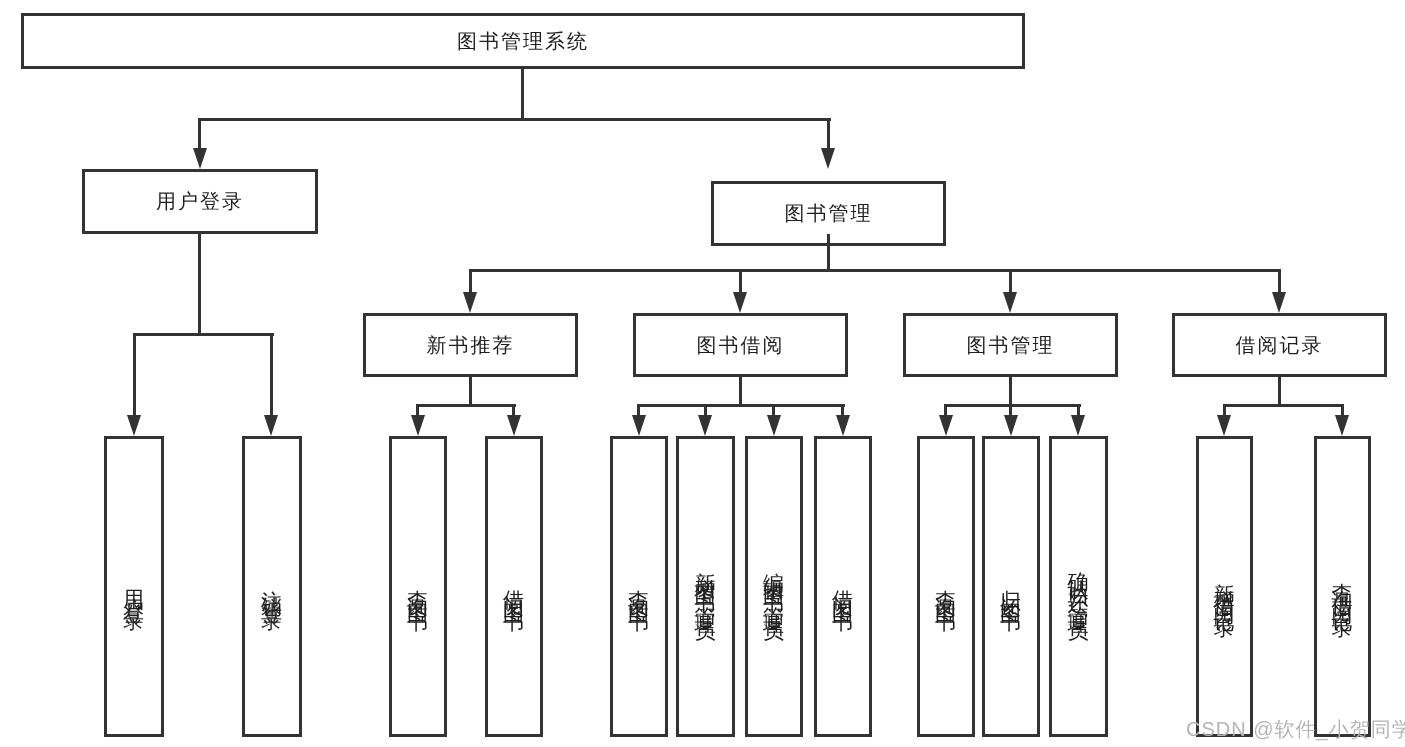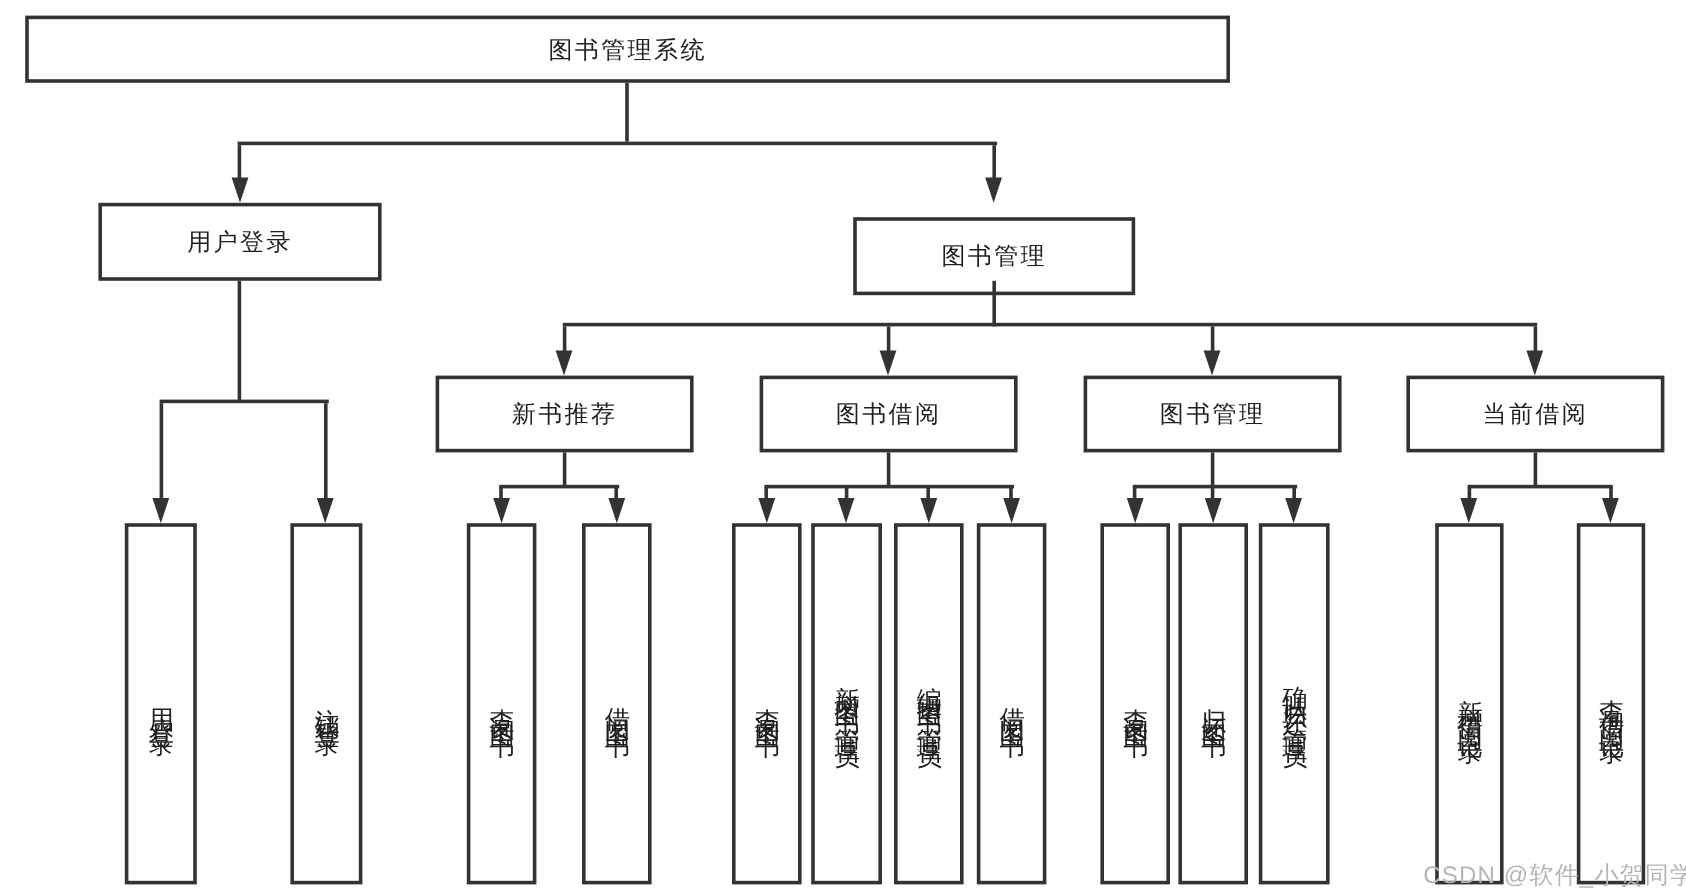--- a/index.html
+++ b/index.html
@@ -83,21 +83,21 @@
   <div class="vline" style="left:739px;top:272px;height:21px;"></div>
   <div class="arrow" style="left:733px;top:292px;"></div>
   <div class="vline" style="left:1009px;top:272px;height:21px;"></div>
   <div class="arrow" style="left:1003px;top:292px;"></div>
   <div class="vline" style="left:1278px;top:272px;height:21px;"></div>
   <div class="arrow" style="left:1272px;top:292px;"></div>
 
   <div class="node" style="left:633px;top:313px;width:215px;height:64px;">图书借阅</div>
   <div class="node" style="left:363px;top:313px;width:215px;height:64px;">新书推荐</div>
   <div class="node" style="left:903px;top:313px;width:215px;height:64px;">图书管理</div>
-  <div class="node" style="left:1172px;top:313px;width:215px;height:64px;">当前借阅</div>
+  <div class="node" style="left:1172px;top:313px;width:215px;height:64px;">借阅记录</div>
 
   <div class="vline" style="left:469px;top:377px;height:29px;"></div>
   <div class="hline" style="left:416px;top:404px;width:100px;"></div>
   <div class="vline" style="left:416px;top:406px;height:10px;"></div>
   <div class="arrow" style="left:411px;top:415px;"></div>
   <div class="vline" style="left:512px;top:406px;height:10px;"></div>
   <div class="arrow" style="left:507px;top:415px;"></div>
 
   <div class="vline" style="left:739px;top:377px;height:29px;"></div>
   <div class="hline" style="left:637px;top:404px;width:208px;"></div>

